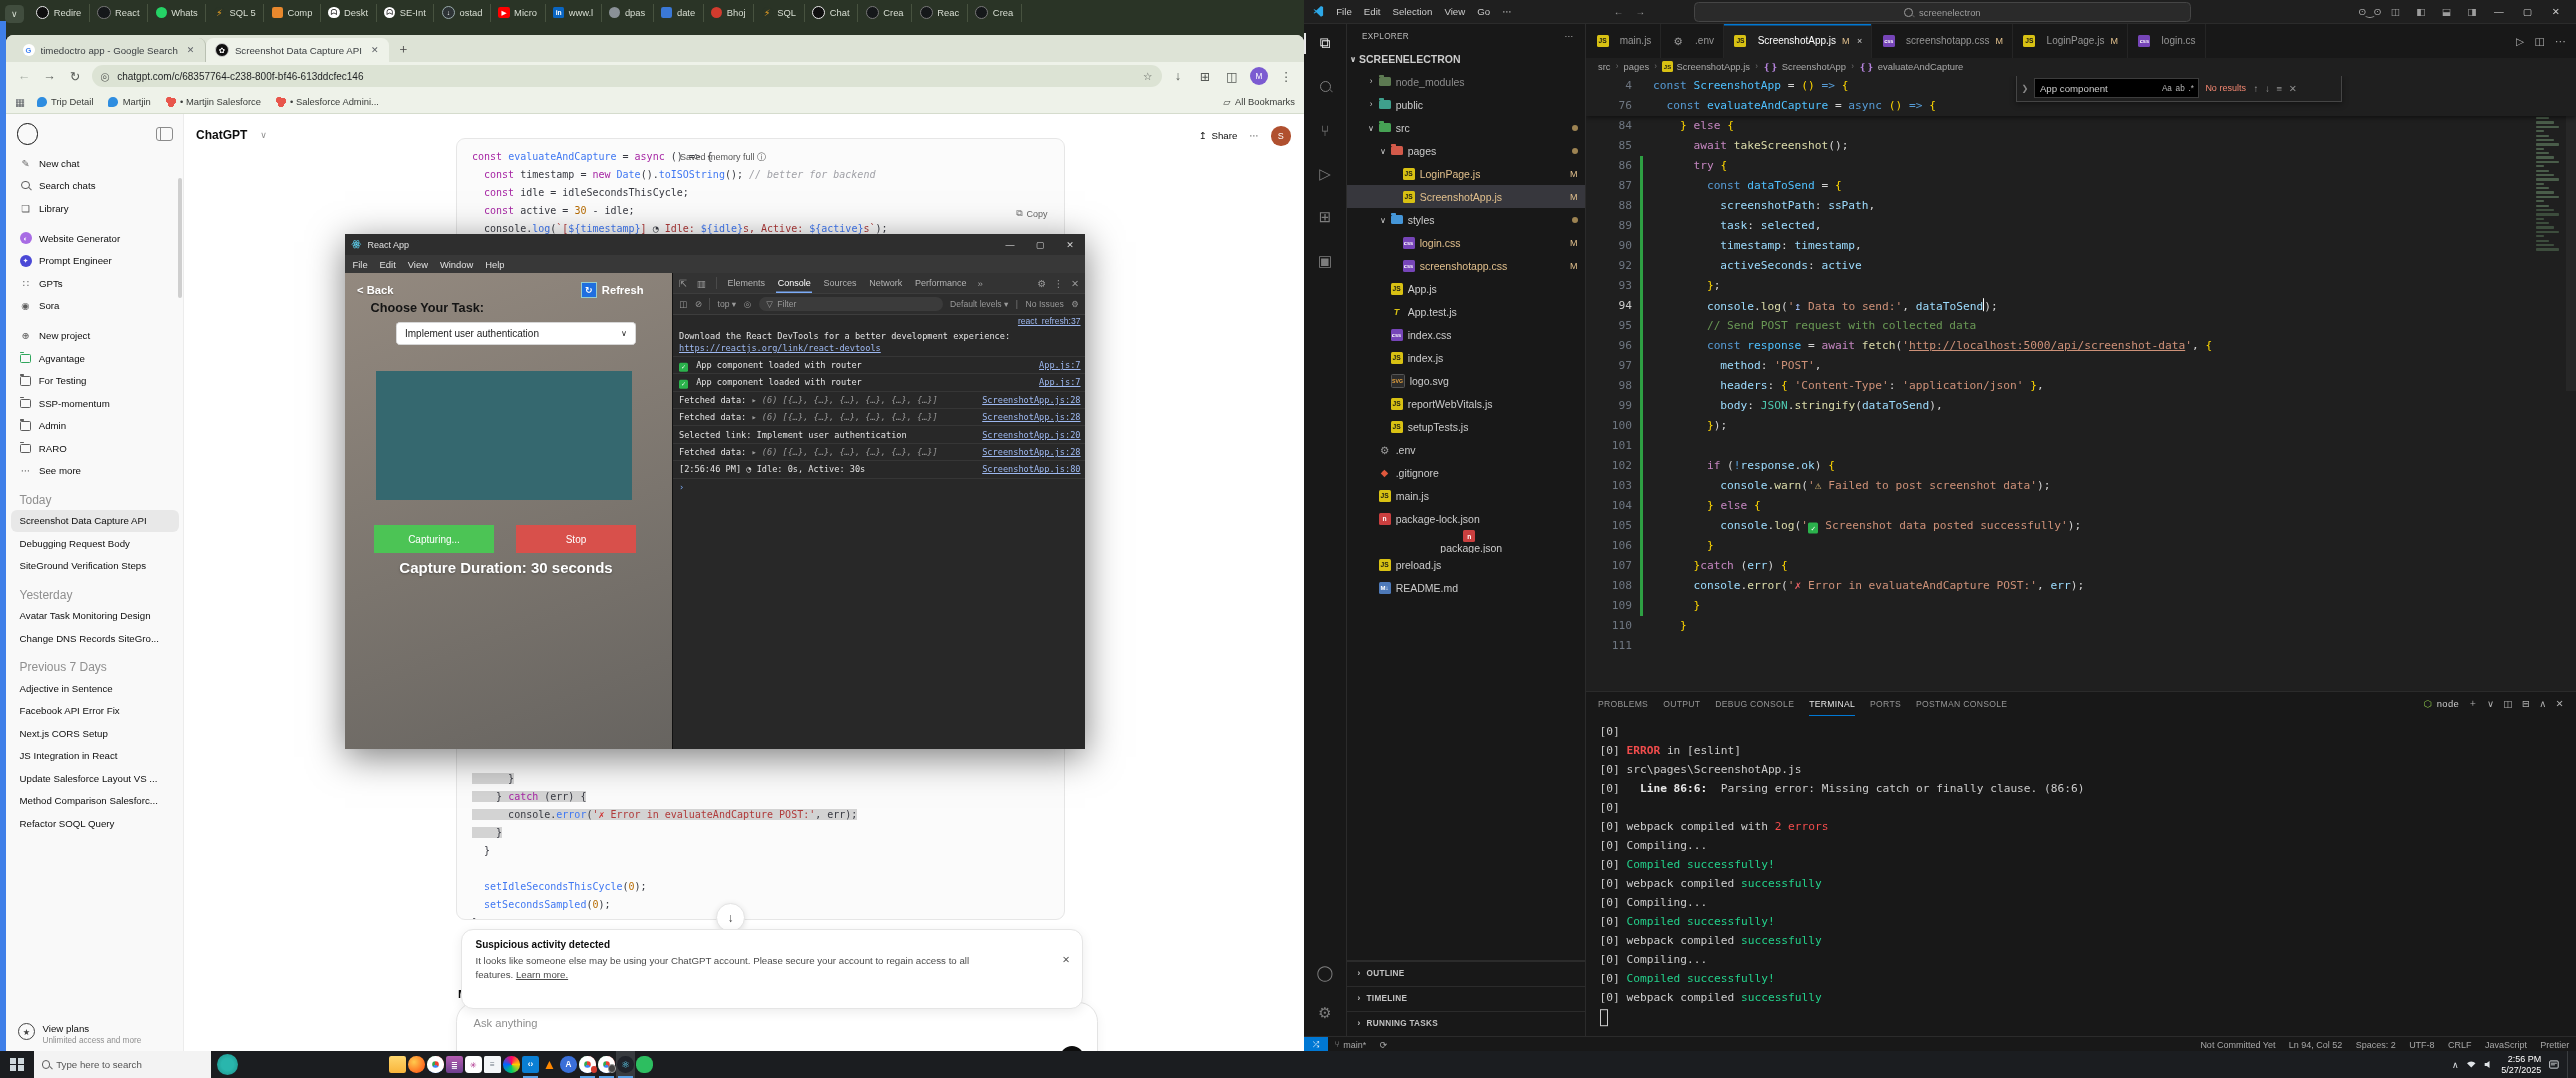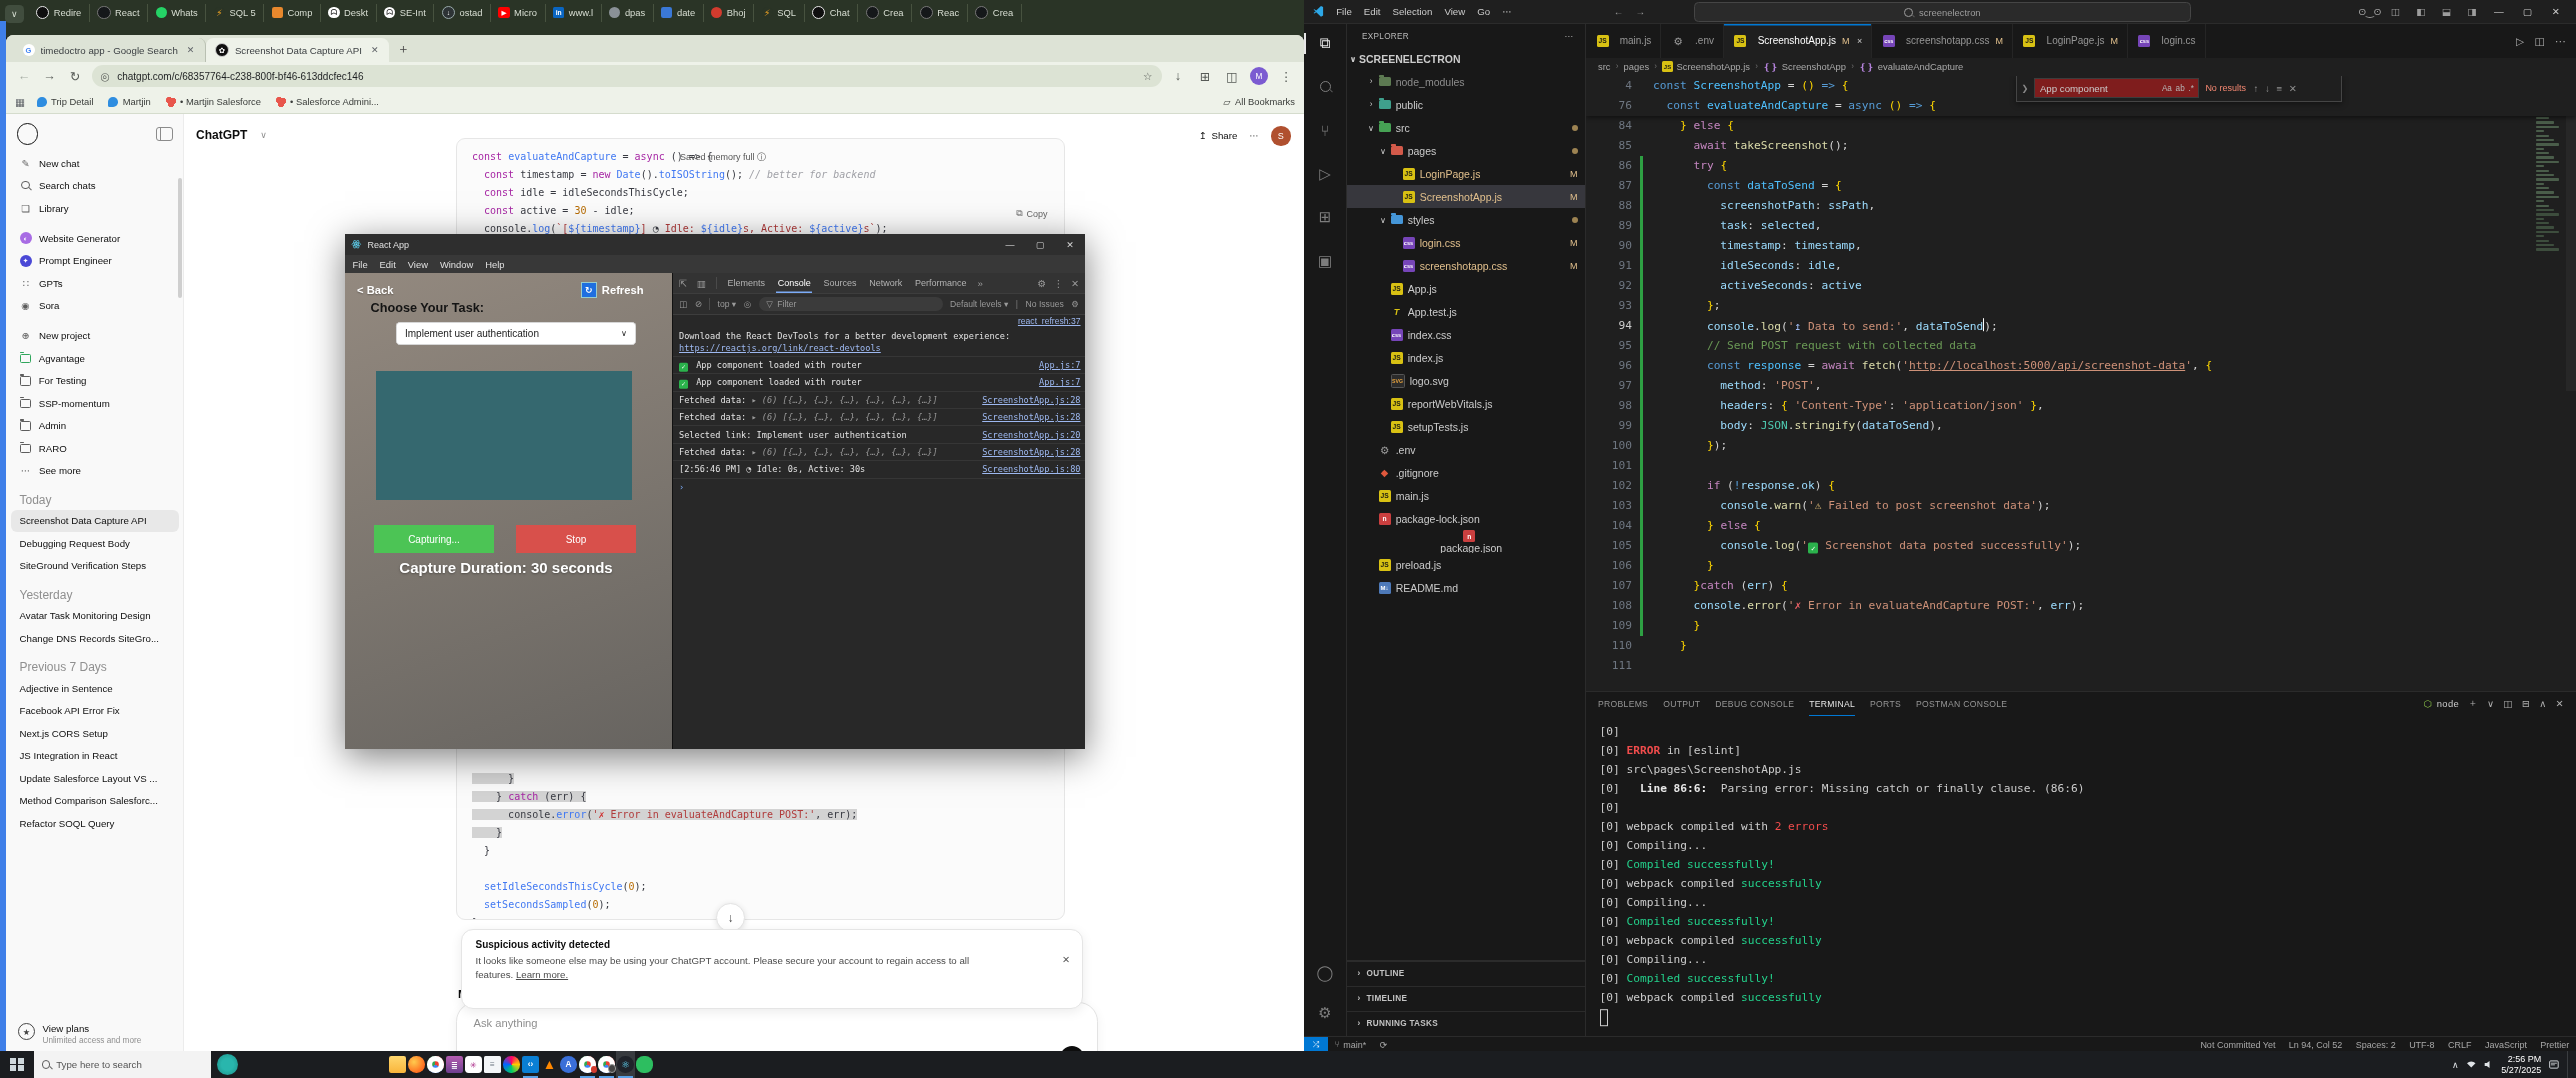--- a/index.html
+++ b/index.html
@@ -204,21 +204,21 @@
   #sticky{position:absolute;top:0;left:0;right:0;background:#1f1f1f;box-shadow:0 2.2px 4.5px rgba(0,0,0,.45);z-index:2;}
   #elines{position:absolute;top:40px;left:0;right:0;}
   .t-k{color:#C586C0;} .t-b{color:#569CD6;} .t-f{color:#DCDCAA;} .t-v{color:#9CDCFE;} .t-c{color:#4FC1FF;}
   .t-s{color:#CE9178;} .t-m{color:#6A9955;} .t-p{color:#d4d4d4;} .t-g{color:#ffd700;} .t-t{color:#4EC9B0;}
   .t-u{color:#CE9178;text-decoration:underline;}
   .ic-up-ed{color:#9db8f0;} .ic-warn-ed{color:#e5c07b;} .ic-x-ed{color:#e96065;font-weight:bold;}
   .ic-check-ed{display:inline-flex;width:10.5px;height:10.5px;background:#2bb24c;color:#fff;border-radius:1.5px;font-size:7.5px;align-items:center;justify-content:center;transform:translateY(1.5px);}
   .curbar{display:inline-block;width:1.1px;height:13.5px;background:#fff;transform:translateY(2.2px);}
   #findw{position:absolute;top:0;left:430px;width:315px;height:25.5px;background:#1f1f1f;border:0.7px solid #454545;border-top:none;box-shadow:0 2.2px 6px rgba(0,0,0,.4);display:flex;align-items:center;gap:6px;padding:0 4.5px;z-index:3;font-family:"Liberation Sans",sans-serif;}
   #findw .grip{color:#888;font-size:8.2px;}
-  #find-input{width:154px;height:18px;background:#7f1d1d;border:0.7px solid #3c3c3c;display:flex;align-items:center;padding:0 4.5px;gap:10px;font-size:9.7px;color:#cccccc;}
+  #find-input{width:154px;height:18px;background:#000000;border:0.7px solid #3c3c3c;display:flex;align-items:center;padding:0 4.5px;gap:10px;font-size:9.7px;color:#cccccc;}
   #find-input .ftog{margin-left:auto;display:flex;gap:3.7px;color:#b6b6b6;font-size:8.2px;}
   #find-results{font-size:9px;color:#f48771;white-space:nowrap;}
   #find-btns{display:flex;gap:6.7px;color:#8f8f8f;font-size:9.7px;margin-left:1.5px;}
   #minimap{position:absolute;right:10.5px;top:0;width:34px;bottom:0;background:#1f1f1f;}
   #minimap .mml{height:2.2px;margin:2.2px 4.5px;background:#3d4d3d;border-radius:0.7px;}
   #vsbar{position:absolute;right:0;top:0;width:10.5px;height:315px;background:#3a3a3a55;}
   
   #panel{height:344px;border-top:0.7px solid #2b2b2b;display:flex;flex-direction:column;background:#181818;}
   #panel-head{height:27px;display:flex;align-items:center;gap:15px;padding:0 12px;font-size:8.6px;color:#969696;letter-spacing:0.3px;}
   .ptabv{height:100%;display:flex;align-items:center;}
@@ -970,21 +970,20 @@
               <div class="eline"><span class="egut">76</span><span class="echg"></span><span class="ecode"><span class="t-b">  const </span><span class="t-c">evaluateAndCapture</span><span class="t-p"> = </span><span class="t-b">async</span><span class="t-p"> </span><span class="t-g">()</span><span class="t-b"> =&gt; </span><span class="t-g">{</span></span></div>
             </div>
           <div id="elines">
               <div class="eline"><span class="egut">84</span><span class="echg"></span><span class="ecode"><span class="t-p">    </span><span class="t-g">}</span><span class="t-p"> </span><span class="t-k">else</span><span class="t-p"> </span><span class="t-g">{</span></span></div>
               <div class="eline"><span class="egut">85</span><span class="echg"></span><span class="ecode"><span class="t-p">      </span><span class="t-k">await</span><span class="t-p"> </span><span class="t-f">takeScreenshot</span><span class="t-p">();</span></span></div>
               <div class="eline"><span class="egut">86</span><span class="echg on"></span><span class="ecode"><span class="t-p">      </span><span class="t-k">try</span><span class="t-p"> </span><span class="t-g">{</span></span></div>
               <div class="eline"><span class="egut">87</span><span class="echg on"></span><span class="ecode"><span class="t-p">        </span><span class="t-b">const </span><span class="t-c">dataToSend</span><span class="t-p"> = </span><span class="t-g">{</span></span></div>
               <div class="eline"><span class="egut">88</span><span class="echg on"></span><span class="ecode"><span class="t-p">          </span><span class="t-v">screenshotPath</span><span class="t-p">: </span><span class="t-v">ssPath</span><span class="t-p">,</span></span></div>
               <div class="eline"><span class="egut">89</span><span class="echg on"></span><span class="ecode"><span class="t-p">          </span><span class="t-v">task</span><span class="t-p">: </span><span class="t-v">selected</span><span class="t-p">,</span></span></div>
               <div class="eline"><span class="egut">90</span><span class="echg on"></span><span class="ecode"><span class="t-p">          </span><span class="t-v">timestamp</span><span class="t-p">: </span><span class="t-v">timestamp</span><span class="t-p">,</span></span></div>
-              <div class="eline"><span class="egut">91</span><span class="echg on"></span><span class="ecode"><span class="t-p">          </span><span class="t-v">idleSeconds</span><span class="t-p">: </span><span class="t-v">idle</span><span class="t-p">,</span></span></div>
               <div class="eline"><span class="egut">92</span><span class="echg on"></span><span class="ecode"><span class="t-p">          </span><span class="t-v">activeSeconds</span><span class="t-p">: </span><span class="t-v">active</span></span></div>
               <div class="eline"><span class="egut">93</span><span class="echg on"></span><span class="ecode"><span class="t-p">        </span><span class="t-g">}</span><span class="t-p">;</span></span></div>
               <div class="eline"><span class="egut cur">94</span><span class="echg on"></span><span class="ecode"><span class="t-p">        </span><span class="t-v">console</span><span class="t-p">.</span><span class="t-f">log</span><span class="t-p">(</span><span class="t-s">'</span><span class="ic-up-ed">↥</span><span class="t-s"> Data to send:'</span><span class="t-p">, </span><span class="t-v">dataToSend</span><span class="curbar"></span><span class="t-p">);</span></span></div>
               <div class="eline"><span class="egut">95</span><span class="echg on"></span><span class="ecode"><span class="t-p">        </span><span class="t-m">// Send POST request with collected data</span></span></div>
               <div class="eline"><span class="egut">96</span><span class="echg on"></span><span class="ecode"><span class="t-p">        </span><span class="t-b">const </span><span class="t-c">response</span><span class="t-p"> = </span><span class="t-k">await</span><span class="t-p"> </span><span class="t-f">fetch</span><span class="t-p">(</span><span class="t-s">'</span><span class="t-u">http://localhost:5000/api/screenshot-data</span><span class="t-s">'</span><span class="t-p">, </span><span class="t-g">{</span></span></div>
               <div class="eline"><span class="egut">97</span><span class="echg on"></span><span class="ecode"><span class="t-p">          </span><span class="t-v">method</span><span class="t-p">: </span><span class="t-s">'POST'</span><span class="t-p">,</span></span></div>
               <div class="eline"><span class="egut">98</span><span class="echg on"></span><span class="ecode"><span class="t-p">          </span><span class="t-v">headers</span><span class="t-p">: </span><span class="t-g">{ </span><span class="t-s">'Content-Type'</span><span class="t-p">: </span><span class="t-s">'application/json'</span><span class="t-g"> }</span><span class="t-p">,</span></span></div>
               <div class="eline"><span class="egut">99</span><span class="echg on"></span><span class="ecode"><span class="t-p">          </span><span class="t-v">body</span><span class="t-p">: </span><span class="t-t">JSON</span><span class="t-p">.</span><span class="t-f">stringify</span><span class="t-p">(</span><span class="t-v">dataToSend</span><span class="t-p">),</span></span></div>
               <div class="eline"><span class="egut">100</span><span class="echg on"></span><span class="ecode"><span class="t-p">        </span><span class="t-g">}</span><span class="t-p">);</span></span></div>
               <div class="eline"><span class="egut">101</span><span class="echg on"></span><span class="ecode"></span></div>

